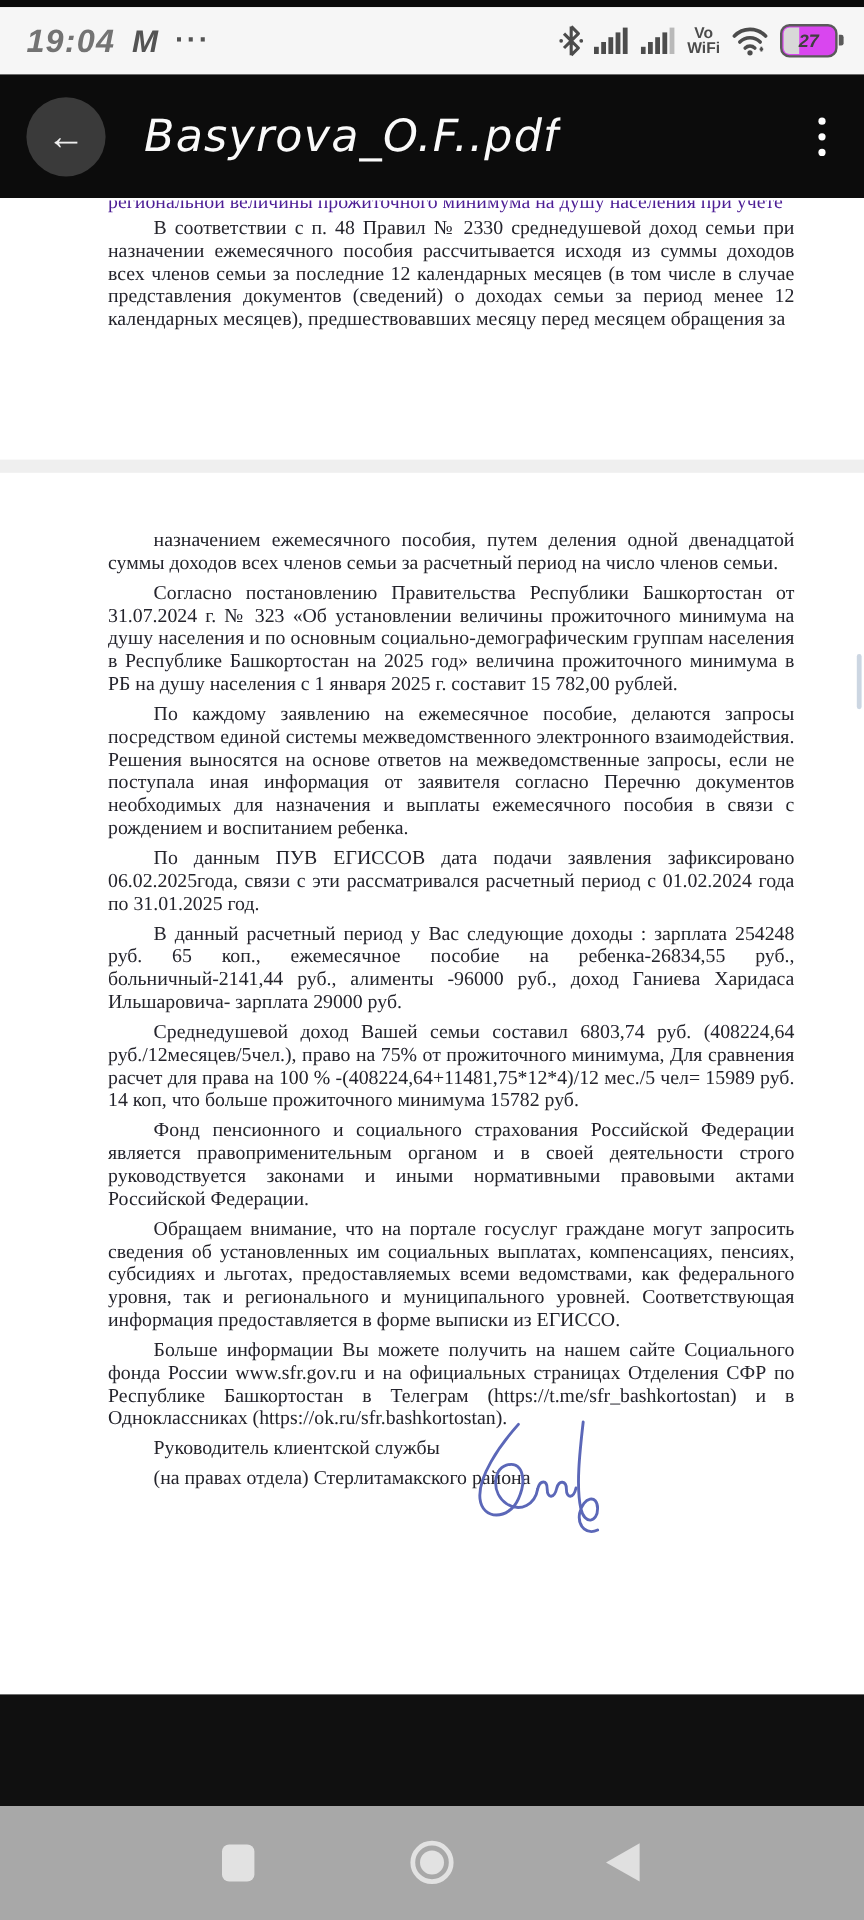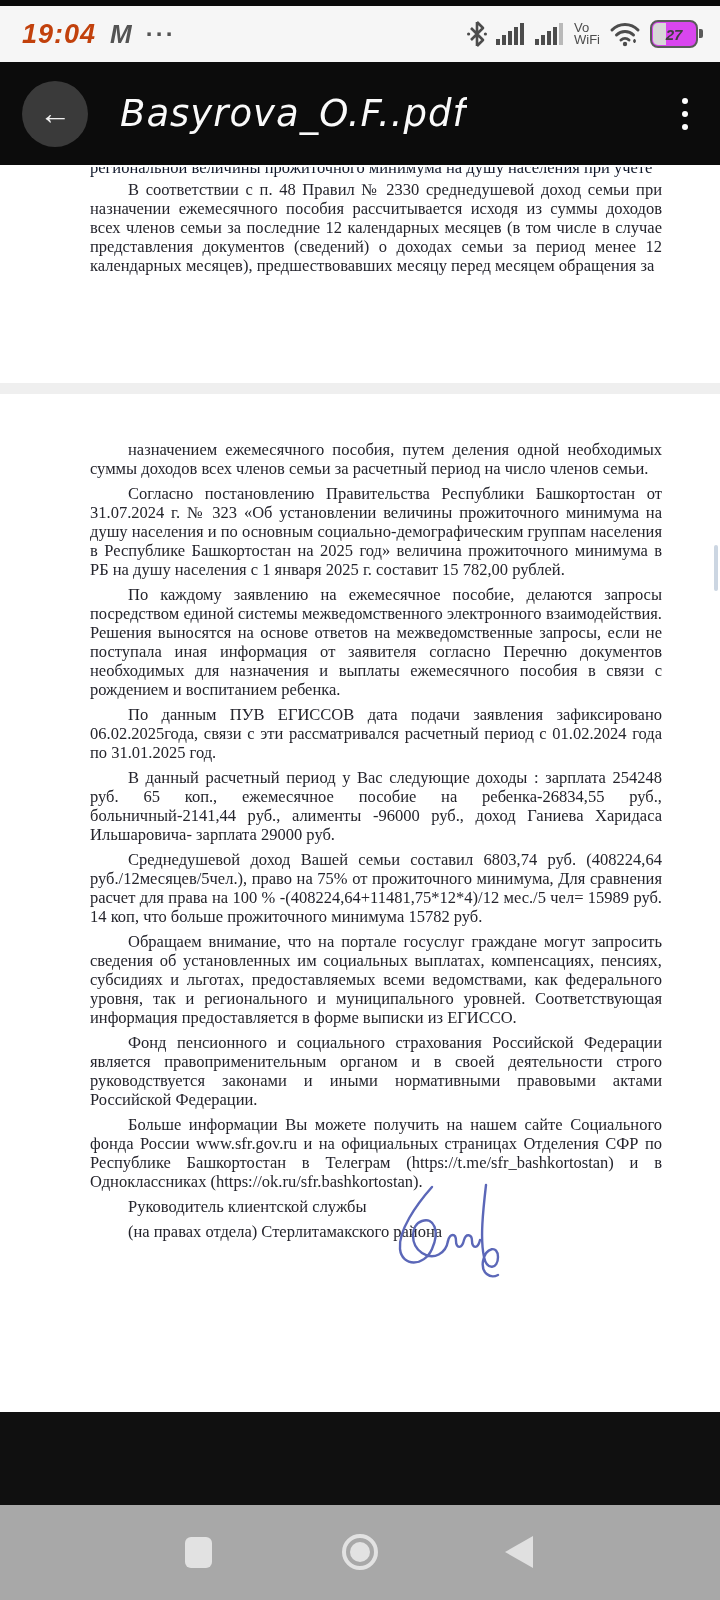--- a/index.html
+++ b/index.html
@@ -10,25 +10,25 @@
   }
   
   .top-strip{position:absolute;top:0;left:0;width:720px;height:6px;background:#0a0a0a;}
   .statusbar{
     position:absolute;top:6px;left:0;width:720px;height:56px;
     background:#f6f6f6;color:#4c4c4c;
     display:flex;align-items:center;justify-content:space-between;
     padding:0 22px;box-sizing:border-box;
   }
   .sb-left{display:flex;align-items:center;gap:14px;}
-  .sb-time{font-size:27px;font-style:italic;font-weight:600;letter-spacing:1px;color:#c2410c;}
+  .sb-time{font-size:27px;font-style:italic;font-weight:600;letter-spacing:1px;color:#737373;}
   .sb-gmail{font-size:26px;font-weight:700;font-style:italic;color:#545454;line-height:1;}
   .sb-more{font-size:24px;font-weight:700;color:#545454;letter-spacing:2px;}
   .sb-right{display:flex;align-items:center;gap:9px;}
-  .vowifi{font-size:13px;font-weight:400;line-height:12px;color:#4c4c4c;text-align:left;}
+  .vowifi{font-size:13px;font-weight:700;line-height:12px;color:#4c4c4c;text-align:center;}
   .battery{
     position:relative;width:44px;height:24px;border:2.5px solid #5a5a5a;border-radius:8px;
     display:flex;align-items:center;justify-content:center;background:#d946ef;
   }
   .battery .lvl{position:absolute;left:1px;top:1px;bottom:1px;width:30%;background:#d8d8d8;border-radius:5px 0 0 5px;}
   .battery .num{position:relative;font-size:15px;font-style:italic;font-weight:600;color:#3f3f3f;}
   .battery .nub{position:absolute;right:-7px;top:7px;width:4px;height:9px;background:#5a5a5a;border-radius:0 2px 2px 0;}
   
   .appbar{
     position:absolute;top:62px;left:0;width:720px;height:103px;background:#0c0c0c;
@@ -49,21 +49,21 @@
   
   .doc{
     position:absolute;top:165px;left:0;width:720px;height:1247px;background:#ffffff;
     color:#24242c;font-family:"Liberation Serif",serif;
     font-size:16.5px;line-height:19px;
   }
   .doc-col{padding:0 58px 0 90px;text-align:justify;}
   .doc p{margin:0 0 6px 0;text-indent:38px;}
   .doc .noindent{text-indent:0;}
   .clip-line{height:13px;overflow:hidden;}
-  .clip-line div{margin-top:-9px;white-space:nowrap;color:#0f172a;}
+  .clip-line div{margin-top:-9px;white-space:nowrap;color:#4c1d95;}
   .page1-col{padding-top:2px;}
   .page-sep{position:absolute;top:218px;left:0;width:720px;height:11px;background:#efefef;}
   .page1-wrap{position:relative;height:229px;}
   .page2-col{padding-top:46px;}
   
   .sig-block{position:relative;text-align:left;}
   .sig-line{margin:0 0 13px 0;text-indent:0;}
   .sig-row{display:flex;align-items:flex-start;}
   .sig-name{margin-left:auto;margin-right:68px;}
   .sig-svg{position:absolute;right:148px;top:-14px;}
@@ -152,28 +152,28 @@
       <div class="doc-col page1-col">
         <div class="clip-line">
           <div>региональной величины прожиточного минимума на душу населения при учете</div>
         </div>
         <p>В соответствии с п. 48 Правил № 2330 среднедушевой доход семьи при назначении ежемесячного пособия рассчитывается исходя из суммы доходов всех членов семьи за последние 12 календарных месяцев (в том числе в случае представления документов (сведений) о доходах семьи за период менее 12 календарных месяцев), предшествовавших месяцу перед месяцем обращения за</p>
       </div>
       <div class="page-sep"></div>
     </div>
 
     <div class="doc-col page2-col">
-      <p>назначением ежемесячного пособия, путем деления одной необходимых суммы доходов всех членов семьи за расчетный период на число членов семьи.</p>
+      <p>назначением ежемесячного пособия, путем деления одной двенадцатой суммы доходов всех членов семьи за расчетный период на число членов семьи.</p>
       <p>Согласно постановлению Правительства Республики Башкортостан от 31.07.2024 г. № 323 «Об установлении величины прожиточного минимума на душу населения и по основным социально-демографическим группам населения в Республике Башкортостан на 2025 год» величина прожиточного минимума в РБ на душу населения с 1 января 2025 г. составит 15 782,00 рублей.</p>
       <p>По каждому заявлению на ежемесячное пособие, делаются запросы посредством единой системы межведомственного электронного взаимодействия. Решения выносятся на основе ответов на межведомственные запросы, если не поступала иная информация от заявителя согласно Перечню документов необходимых для назначения и выплаты ежемесячного пособия в связи с рождением и воспитанием ребенка.</p>
       <p>По данным ПУВ ЕГИССОВ дата подачи заявления зафиксировано 06.02.2025года, связи с эти рассматривался расчетный период с 01.02.2024 года по 31.01.2025 год.</p>
       <p>В данный расчетный период у Вас следующие доходы : зарплата 254248 руб. 65 коп., ежемесячное пособие на ребенка-26834,55 руб., больничный-2141,44 руб., алименты -96000 руб., доход Ганиева Харидаса Ильшаровича- зарплата 29000 руб.</p>
       <p>Среднедушевой доход Вашей семьи составил 6803,74 руб. (408224,64 руб./12месяцев/5чел.), право на 75% от прожиточного минимума, Для сравнения расчет для права на 100 % -(408224,64+11481,75*12*4)/12 мес./5 чел= 15989 руб. 14 коп, что больше прожиточного минимума 15782 руб.</p>
+      <p>Фонд пенсионного и социального страхования Российской Федерации является правоприменительным органом и в своей деятельности строго руководствуется законами и иными нормативными правовыми актами Российской Федерации.</p>
       <p>Обращаем внимание, что на портале госуслуг граждане могут запросить сведения об установленных им социальных выплатах, компенсациях, пенсиях, субсидиях и льготах, предоставляемых всеми ведомствами, как федерального уровня, так и регионального и муниципального уровней. Соответствующая информация предоставляется в форме выписки из  ЕГИССО.</p>
-      <p>Фонд пенсионного и социального страхования Российской Федерации является правоприменительным органом и в своей деятельности строго руководствуется законами и иными нормативными правовыми актами Российской Федерации.</p>
       <p>Больше информации Вы можете получить на нашем сайте Социального фонда России www.sfr.gov.ru и на  официальных страницах Отделения СФР по Республике Башкортостан в Телеграм (https://t.me/sfr_bashkortostan) и в Одноклассниках (https://ok.ru/sfr.bashkortostan).</p>
 
       <div class="sig-block">
         <p class="sig-line">Руководитель клиентской службы</p>
         <p class="sig-line">(на правах отдела) Стерлитамакского района</p>
         <svg class="sig-svg" width="128" height="104" viewBox="0 0 128 104">
           <g stroke="#5b67b8" stroke-width="2.4" fill="none" stroke-linecap="round">
             <path d="M46 4 C 30 22 12 48 14 66 C 16 84 38 84 46 66 C 54 48 48 34 36 38 C 24 42 24 62 36 70 C 48 78 60 70 62 58"></path>
             <path d="M62 58 C 64 50 70 50 70 58 C 70 66 76 66 78 57 C 80 50 86 51 86 58 C 86 66 92 66 94 57"></path>
             <path d="M100 2 C 97 28 94 56 98 74 C 101 88 112 86 112 74 C 112 62 100 64 97 78 C 95 90 104 96 112 92"></path>

